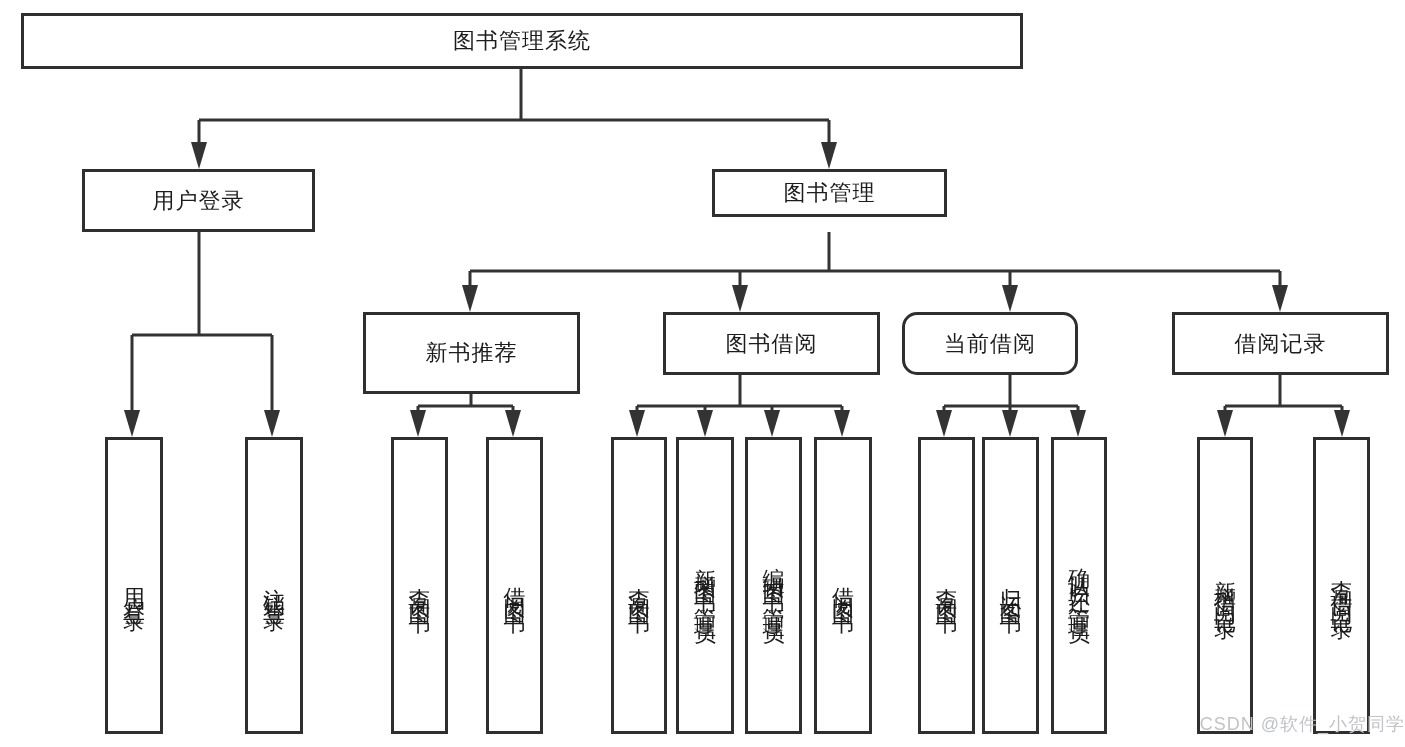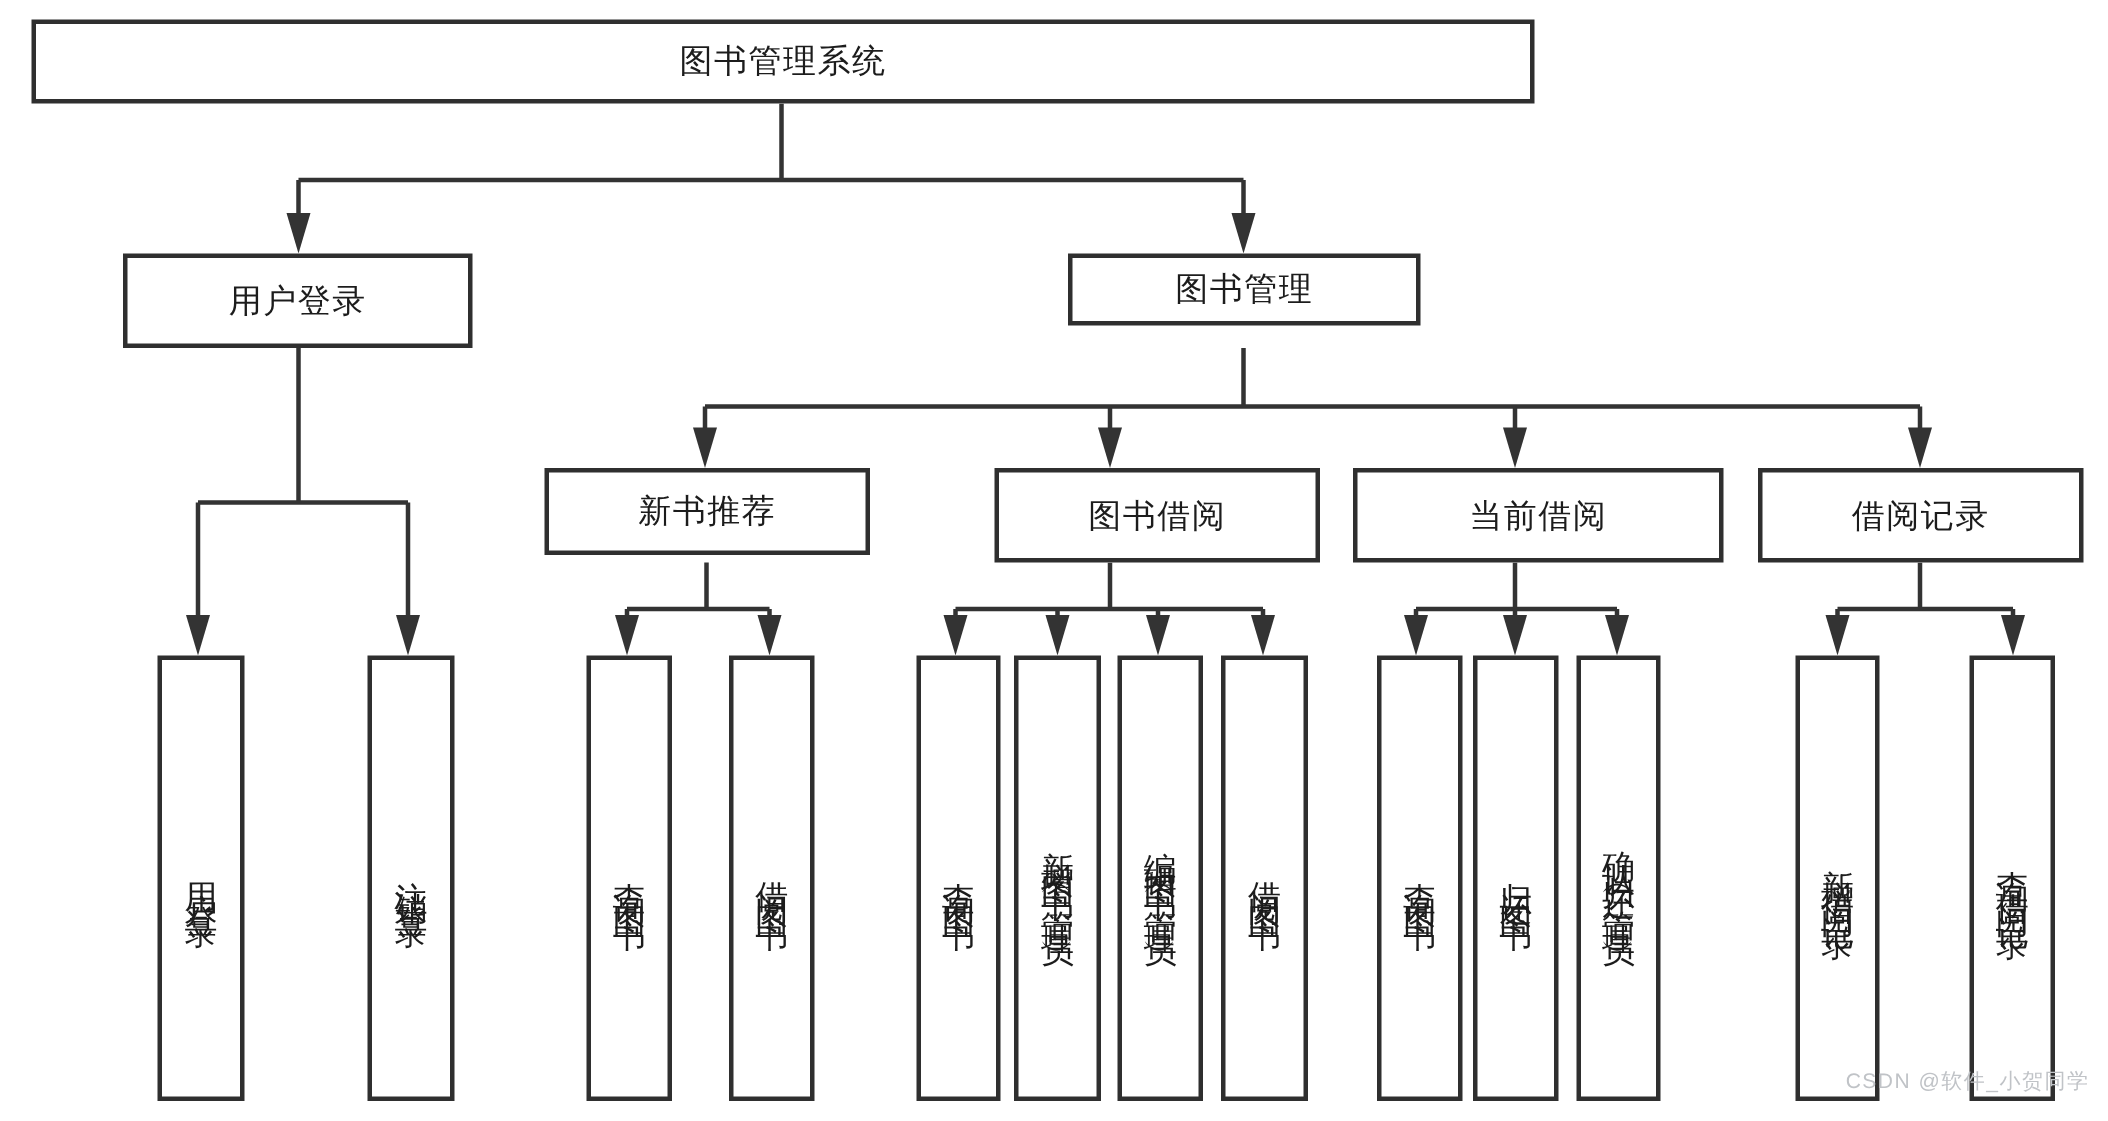--- a/index.html
+++ b/index.html
@@ -50,22 +50,22 @@
   .vbox {
     writing-mode: vertical-rl;
     text-orientation: mixed;
     letter-spacing: 8px;
     font-size: 22px;
     line-height: 1;
   }
   .watermark {
     position: absolute;
     top: 712px;
-    right: 12px;
-    font-size: 14px;
+    right: 0;
+    font-size: 18px;
     letter-spacing: 1px;
     color: var(--watermark);
     z-index: 5;
   }
 </style>
 </head>
 <body>
 
 <div class="canvas">
 
@@ -103,23 +103,23 @@
     <path d="M1280 375 V406 M1225 406 H1342 M1225 406 V412 M1342 406 V412"></path>
     <polygon points="1225,437 1217,410 1233,410"></polygon>
     <polygon points="1342,437 1334,410 1350,410"></polygon>
   </svg>
 
   <div class="node hbox" style="left:21px; top:13px; width:1002px; height:56px;">图书管理系统</div>
 
   <div class="node hbox" style="left:82px; top:169px; width:233px; height:63px;">用户登录</div>
   <div class="node hbox" style="left:712px; top:169px; width:235px; height:48px;">图书管理</div>
 
-  <div class="node hbox" style="left:363px; top:312px; width:217px; height:58px;">新书推荐</div>
+  <div class="node hbox" style="left:363px; top:312px; width:217px; height:82px;">新书推荐</div>
   <div class="node hbox" style="left:632px; top:312px; width:217px; height:63px;margin-left:31px;">图书借阅</div>
-  <div class="node hbox" style="left:902px; top:312px; width:247px; height:63px;">当前借阅</div>
+  <div class="node hbox" style="left:902px; top:312px; width:176px; height:63px;border-radius:15px;">当前借阅</div>
   <div class="node hbox" style="left:1172px; top:312px; width:217px; height:63px;">借阅记录</div>
 
   <div class="node vbox" style="left:105px; top:437px; width:58px; height:297px;">用户登录</div>
   <div class="node vbox" style="left:245px; top:437px; width:58px; height:297px;">注销登录</div>
 
   <div class="node vbox" style="left:391px; top:437px; width:57px; height:297px;">查询图书</div>
   <div class="node vbox" style="left:486px; top:437px; width:57px; height:297px;">借阅图书</div>
 
   <div class="node vbox" style="left:611px; top:437px; width:56px; height:297px;">查询图书</div>
   <div class="node vbox" style="left:676px; top:437px; width:58px; height:297px;">新增图书（管理员）</div>

